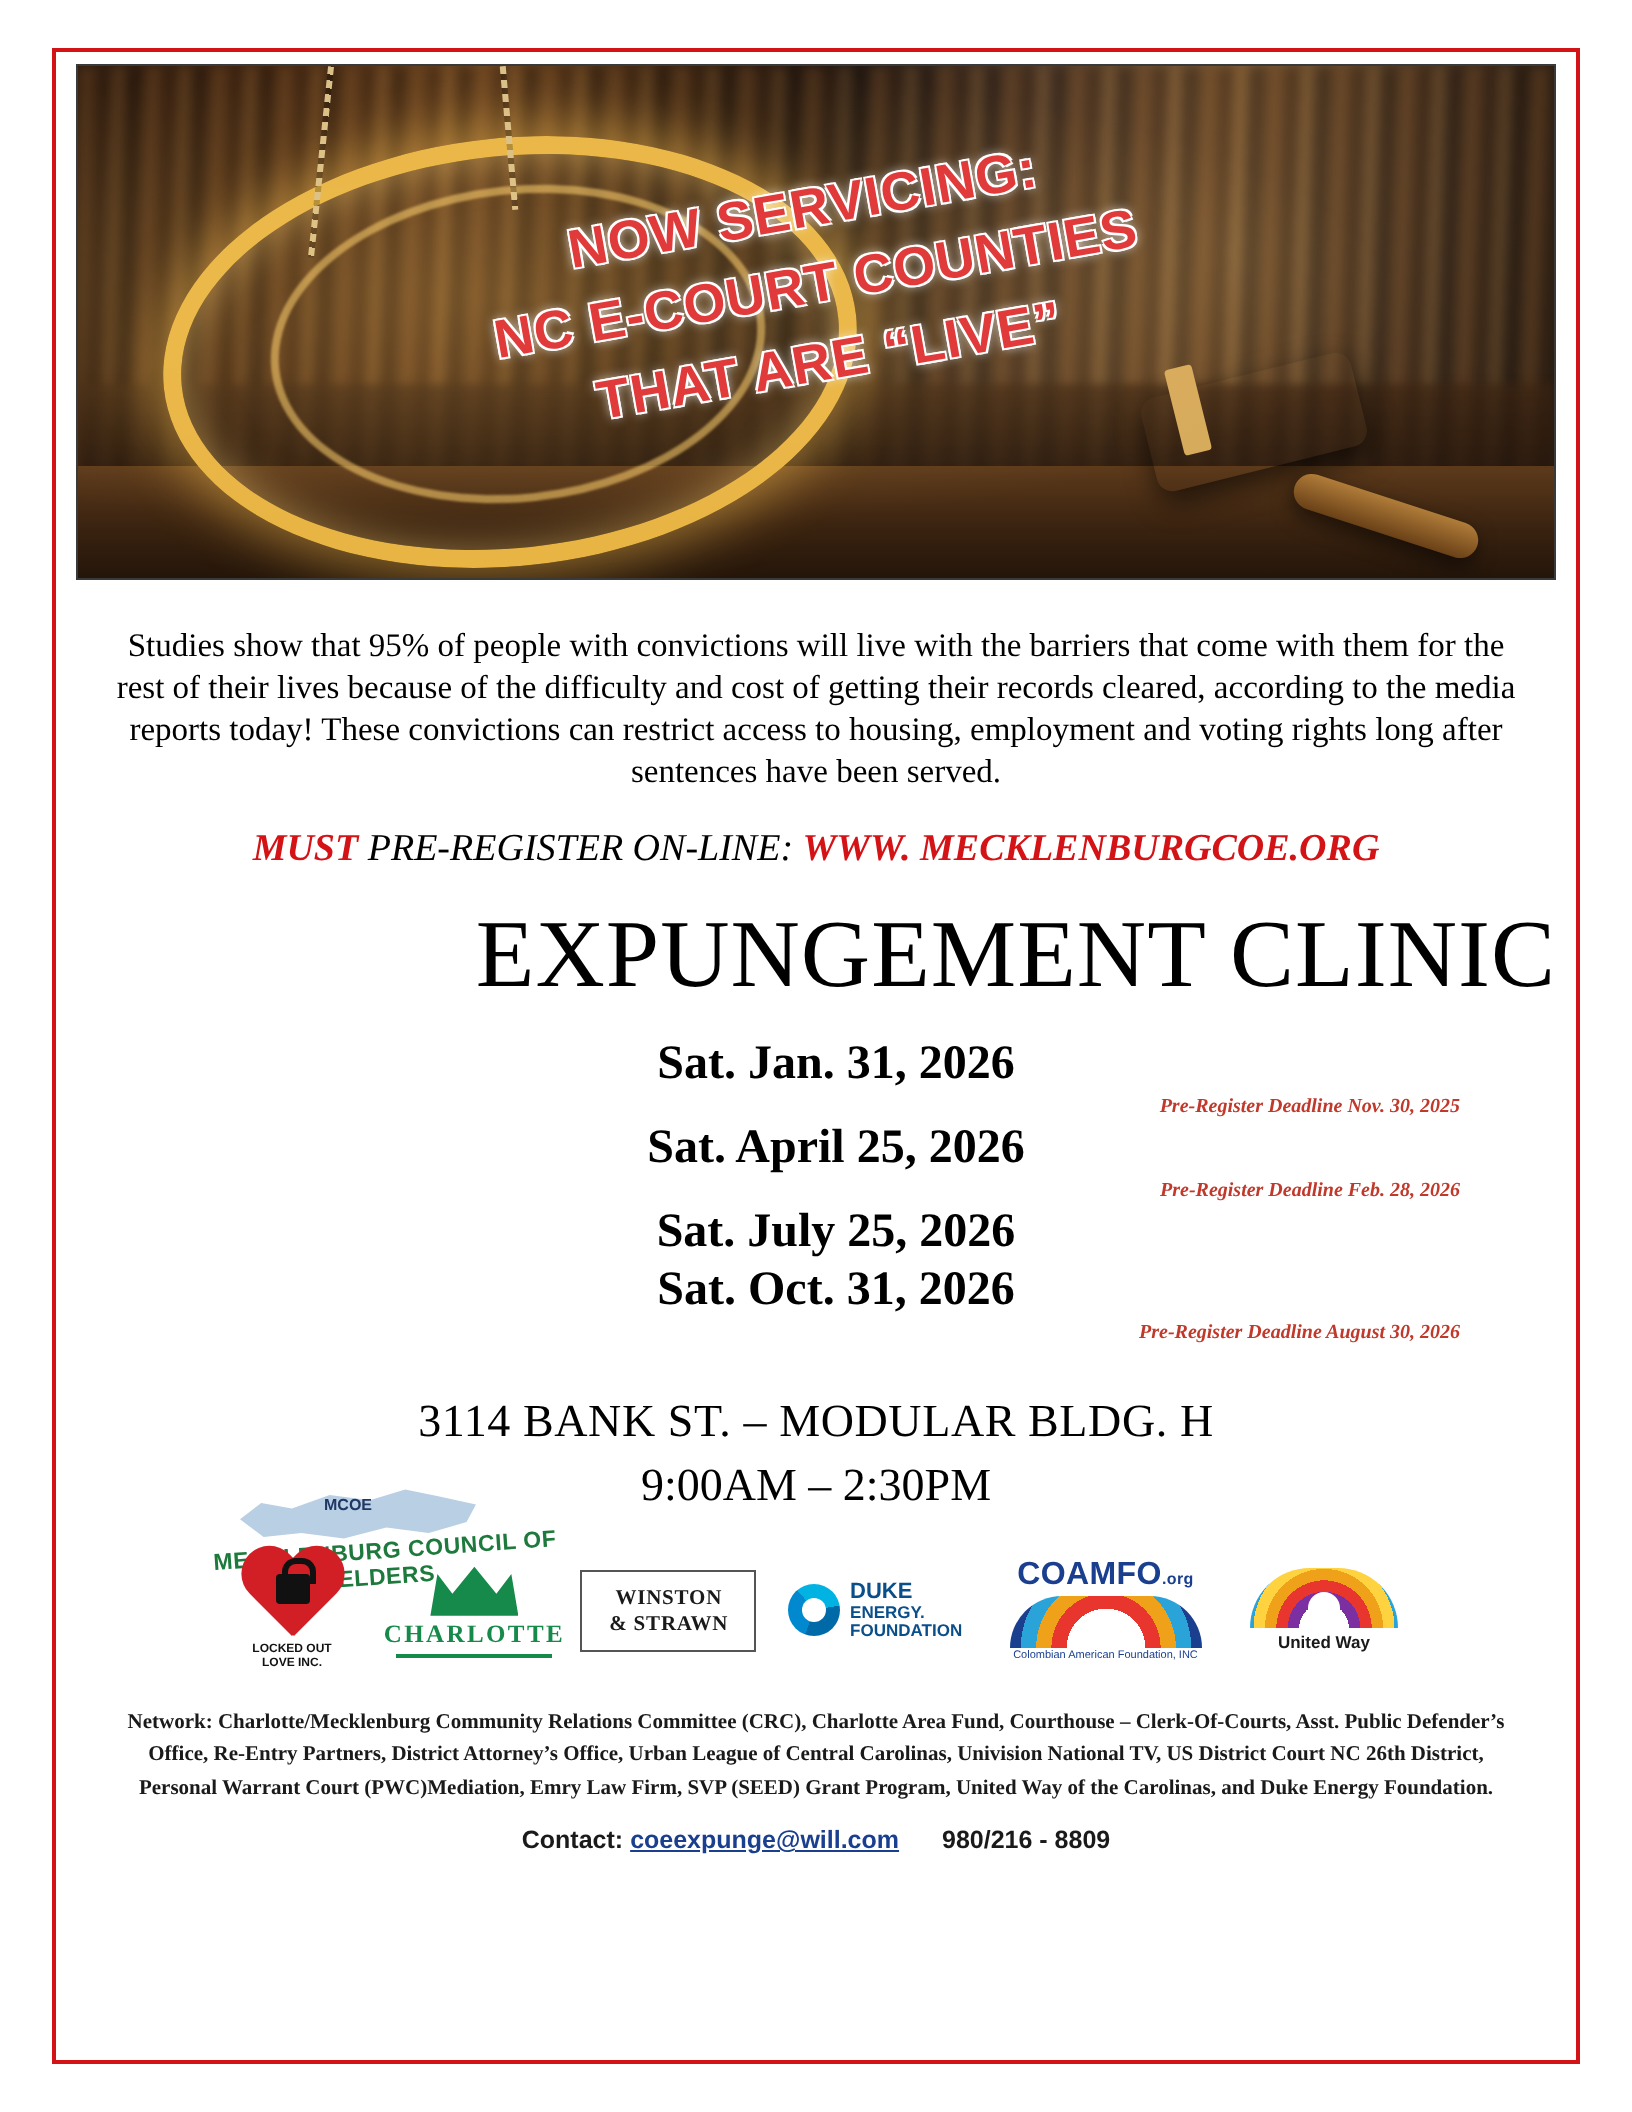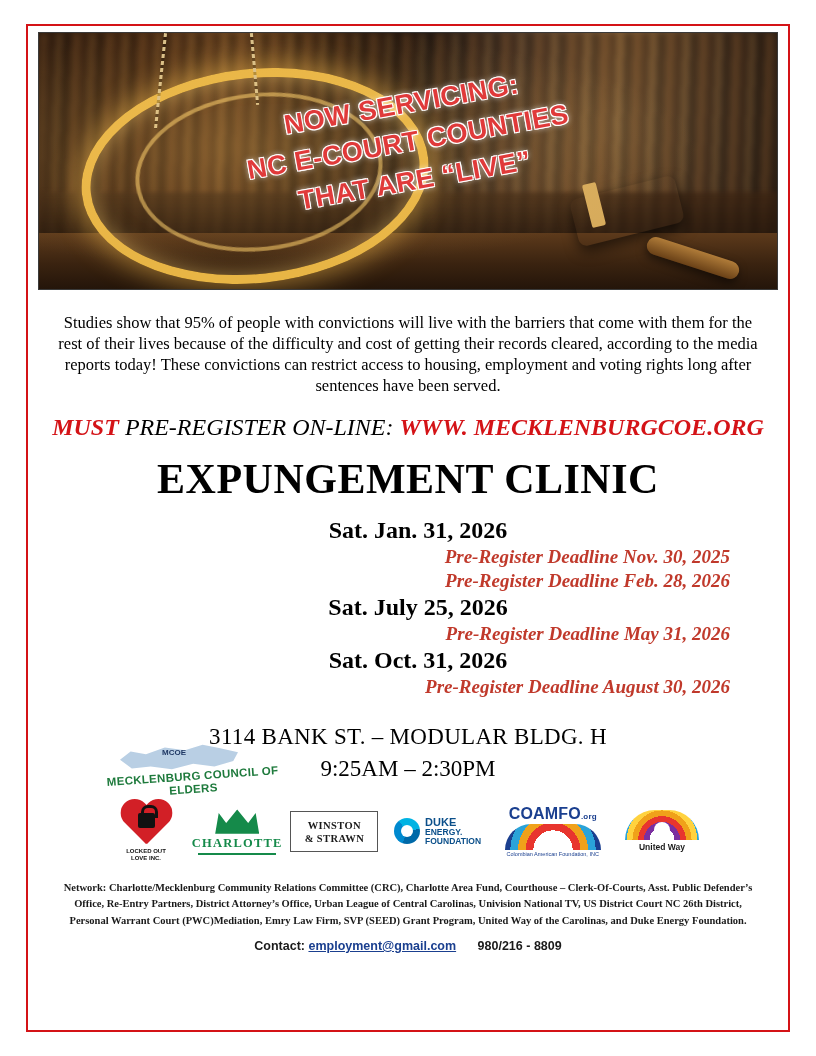--- a/index.html
+++ b/index.html
@@ -183,34 +183,34 @@
     line-height: 1.28;
     color: #000;
     text-align: center;
   }
 
   .prereg {
     margin: 18px auto 0 auto;
     width: 740px;
     text-align: center;
     font-family: "Liberation Serif", serif;
-    font-size: 24px;
+    font-size: 19px;
     font-style: italic;
     font-weight: bold;
     color: #000;
   }
   .prereg .red { color: #d41317; }
   .prereg .black-ital { color: #000; font-weight: normal; font-style: italic; }
 
   .clinic-title {
     margin: 14px auto 0 auto;
-    text-align: center;
-    font-family: "Liberation Serif", serif;
-    font-weight: bold;
-    font-size: 42px;
+    text-align: right;
+    font-family: "Liberation Serif", serif;
+    font-weight: normal;
+    font-size: 48px;
     letter-spacing: 0.5px;
     color: #000;
   }
 
   .dates {
     margin: 14px auto 0 auto;
     width: 740px;
   }
   .date-block { margin-bottom: 2px; }
   .date-line {
@@ -221,21 +221,21 @@
     color: #000;
     padding-left: 20px;
   }
   .deadline-line {
     text-align: right;
     padding-right: 48px;
     margin-top: 2px;
     font-family: "Liberation Serif", serif;
     font-style: italic;
     font-weight: bold;
-    font-size: 19px;
+    font-size: 10px;
     color: #c0392b;
   }
 
   
   .mcoe-logo {
     position: absolute;
     left: 60px;
     top: 700px;
     width: 190px;
     height: 62px;
@@ -509,41 +509,41 @@
     </div>
 
     <h1 class="clinic-title">EXPUNGEMENT CLINIC</h1>
 
     <div class="dates">
       <div class="date-block">
         <div class="date-line">Sat. Jan. 31, 2026</div>
         <div class="deadline-line">Pre-Register Deadline Nov. 30, 2025</div>
       </div>
       <div class="date-block">
+        <div class="date-line">Sat. April 25, 2026</div>
         <div class="deadline-line">Pre-Register Deadline Feb. 28, 2026</div>
       </div>
       <div class="date-block">
         <div class="date-line">Sat. July 25, 2026</div>
-        <div class="deadline-line">Pre-Register Deadline May 31, 2026</div>
       </div>
       <div class="date-block">
         <div class="date-line">Sat. Oct. 31, 2026</div>
         <div class="deadline-line">Pre-Register Deadline August 30, 2026</div>
       </div>
     </div>
 
     <div class="mcoe-logo">
       <div class="mcoe-state"></div>
       <div class="mcoe-top-text">MCOE</div>
       <div class="mcoe-name">MECKLENBURG COUNCIL OF ELDERS</div>
     </div>
 
     <div class="venue">
       <div class="addr">3114 BANK ST. – MODULAR BLDG. H</div>
-      <div class="time">9:25AM – 2:30PM</div>
+      <div class="time">9:00AM – 2:30PM</div>
     </div>
 
     <div class="sponsors">
 
       <div class="sp sp-lockedout">
         <div class="lo-heart">
           <div class="lo-lock"></div>
         </div>
         <div class="lo-text">
           <span>LOCKED OUT</span><br>
@@ -587,18 +587,18 @@
         </div>
         <div class="uw-text">United Way</div>
       </div>
 
     </div>
 
     <div class="network">Network: Charlotte/Mecklenburg Community Relations Committee (CRC), Charlotte Area Fund, Courthouse – Clerk-Of-Courts, Asst. Public Defender’s Office, Re-Entry Partners, District Attorney’s Office, Urban League of Central Carolinas, Univision National TV, US District Court NC 26th District, Personal Warrant Court (PWC)Mediation, Emry Law Firm, SVP (SEED) Grant Program, United Way of the Carolinas, and Duke Energy Foundation.</div>
 
     <div class="contact">
       <span>Contact:</span>
-      <a href="#">employment@gmail.com</a>
+      <a href="#">coeexpunge@will.com</a>
       <span class="phone">980/216 - 8809</span>
     </div>
 
   </div>
 </div>
 
 </body></html>

